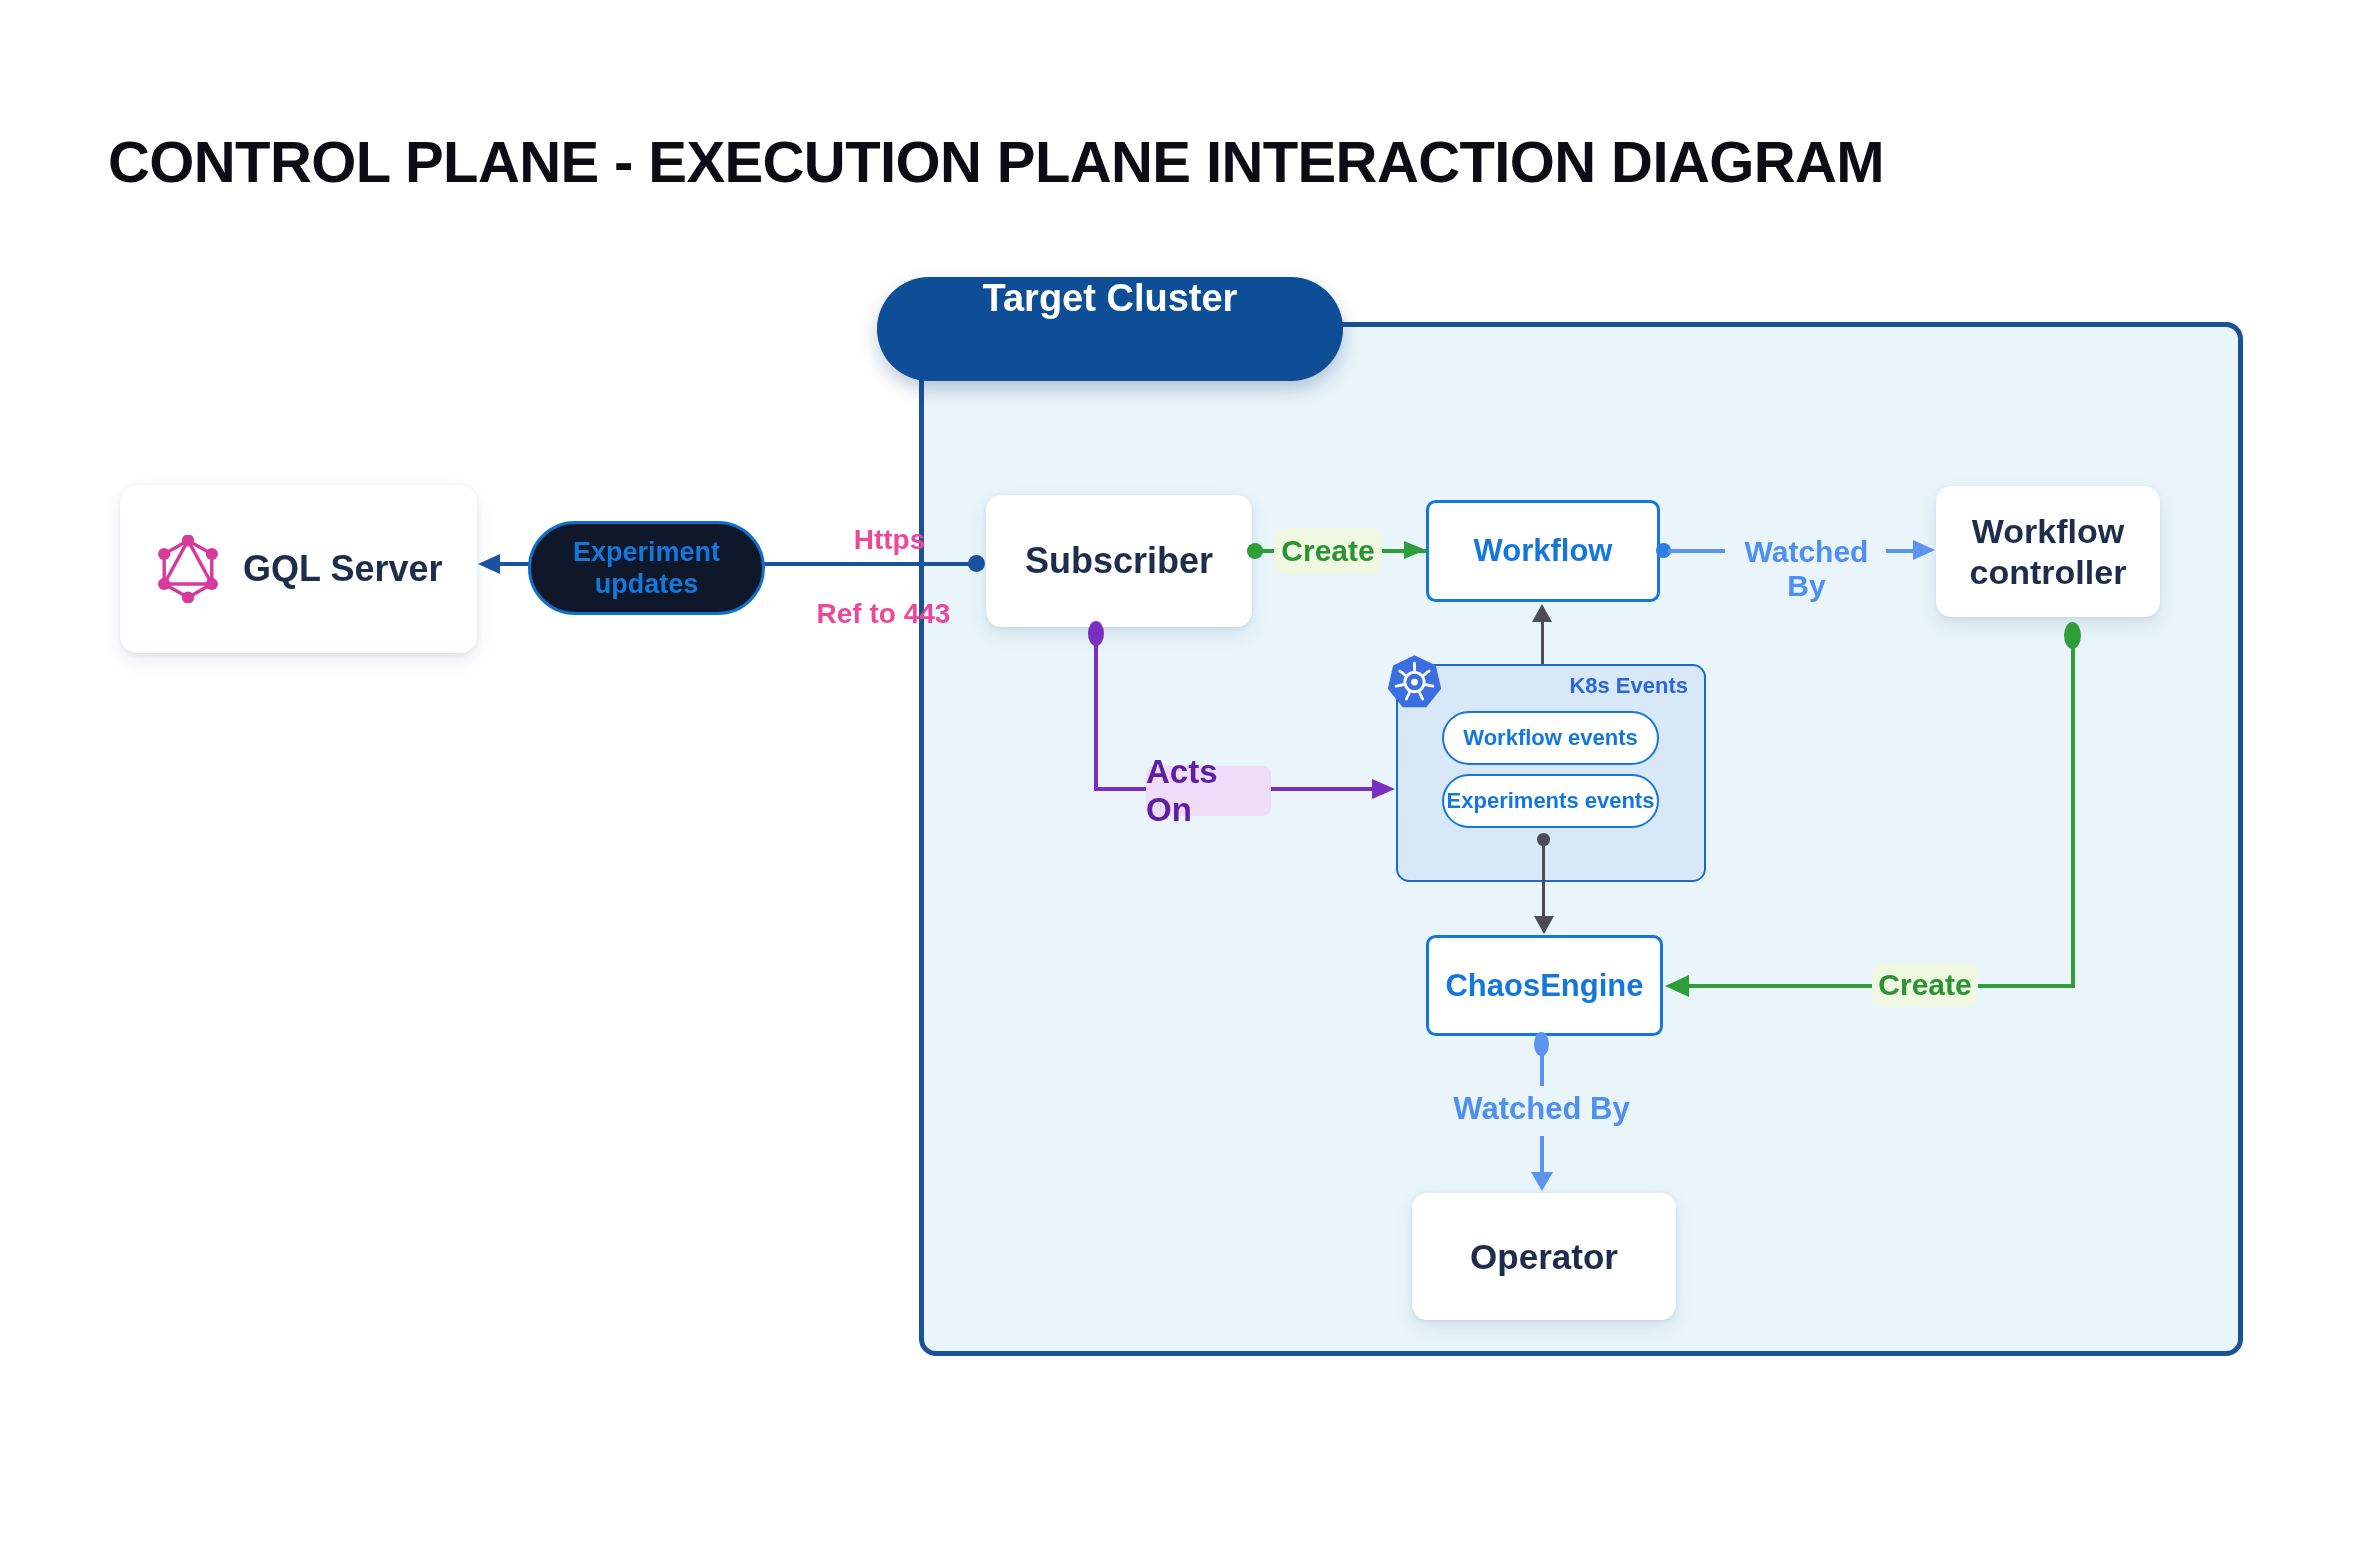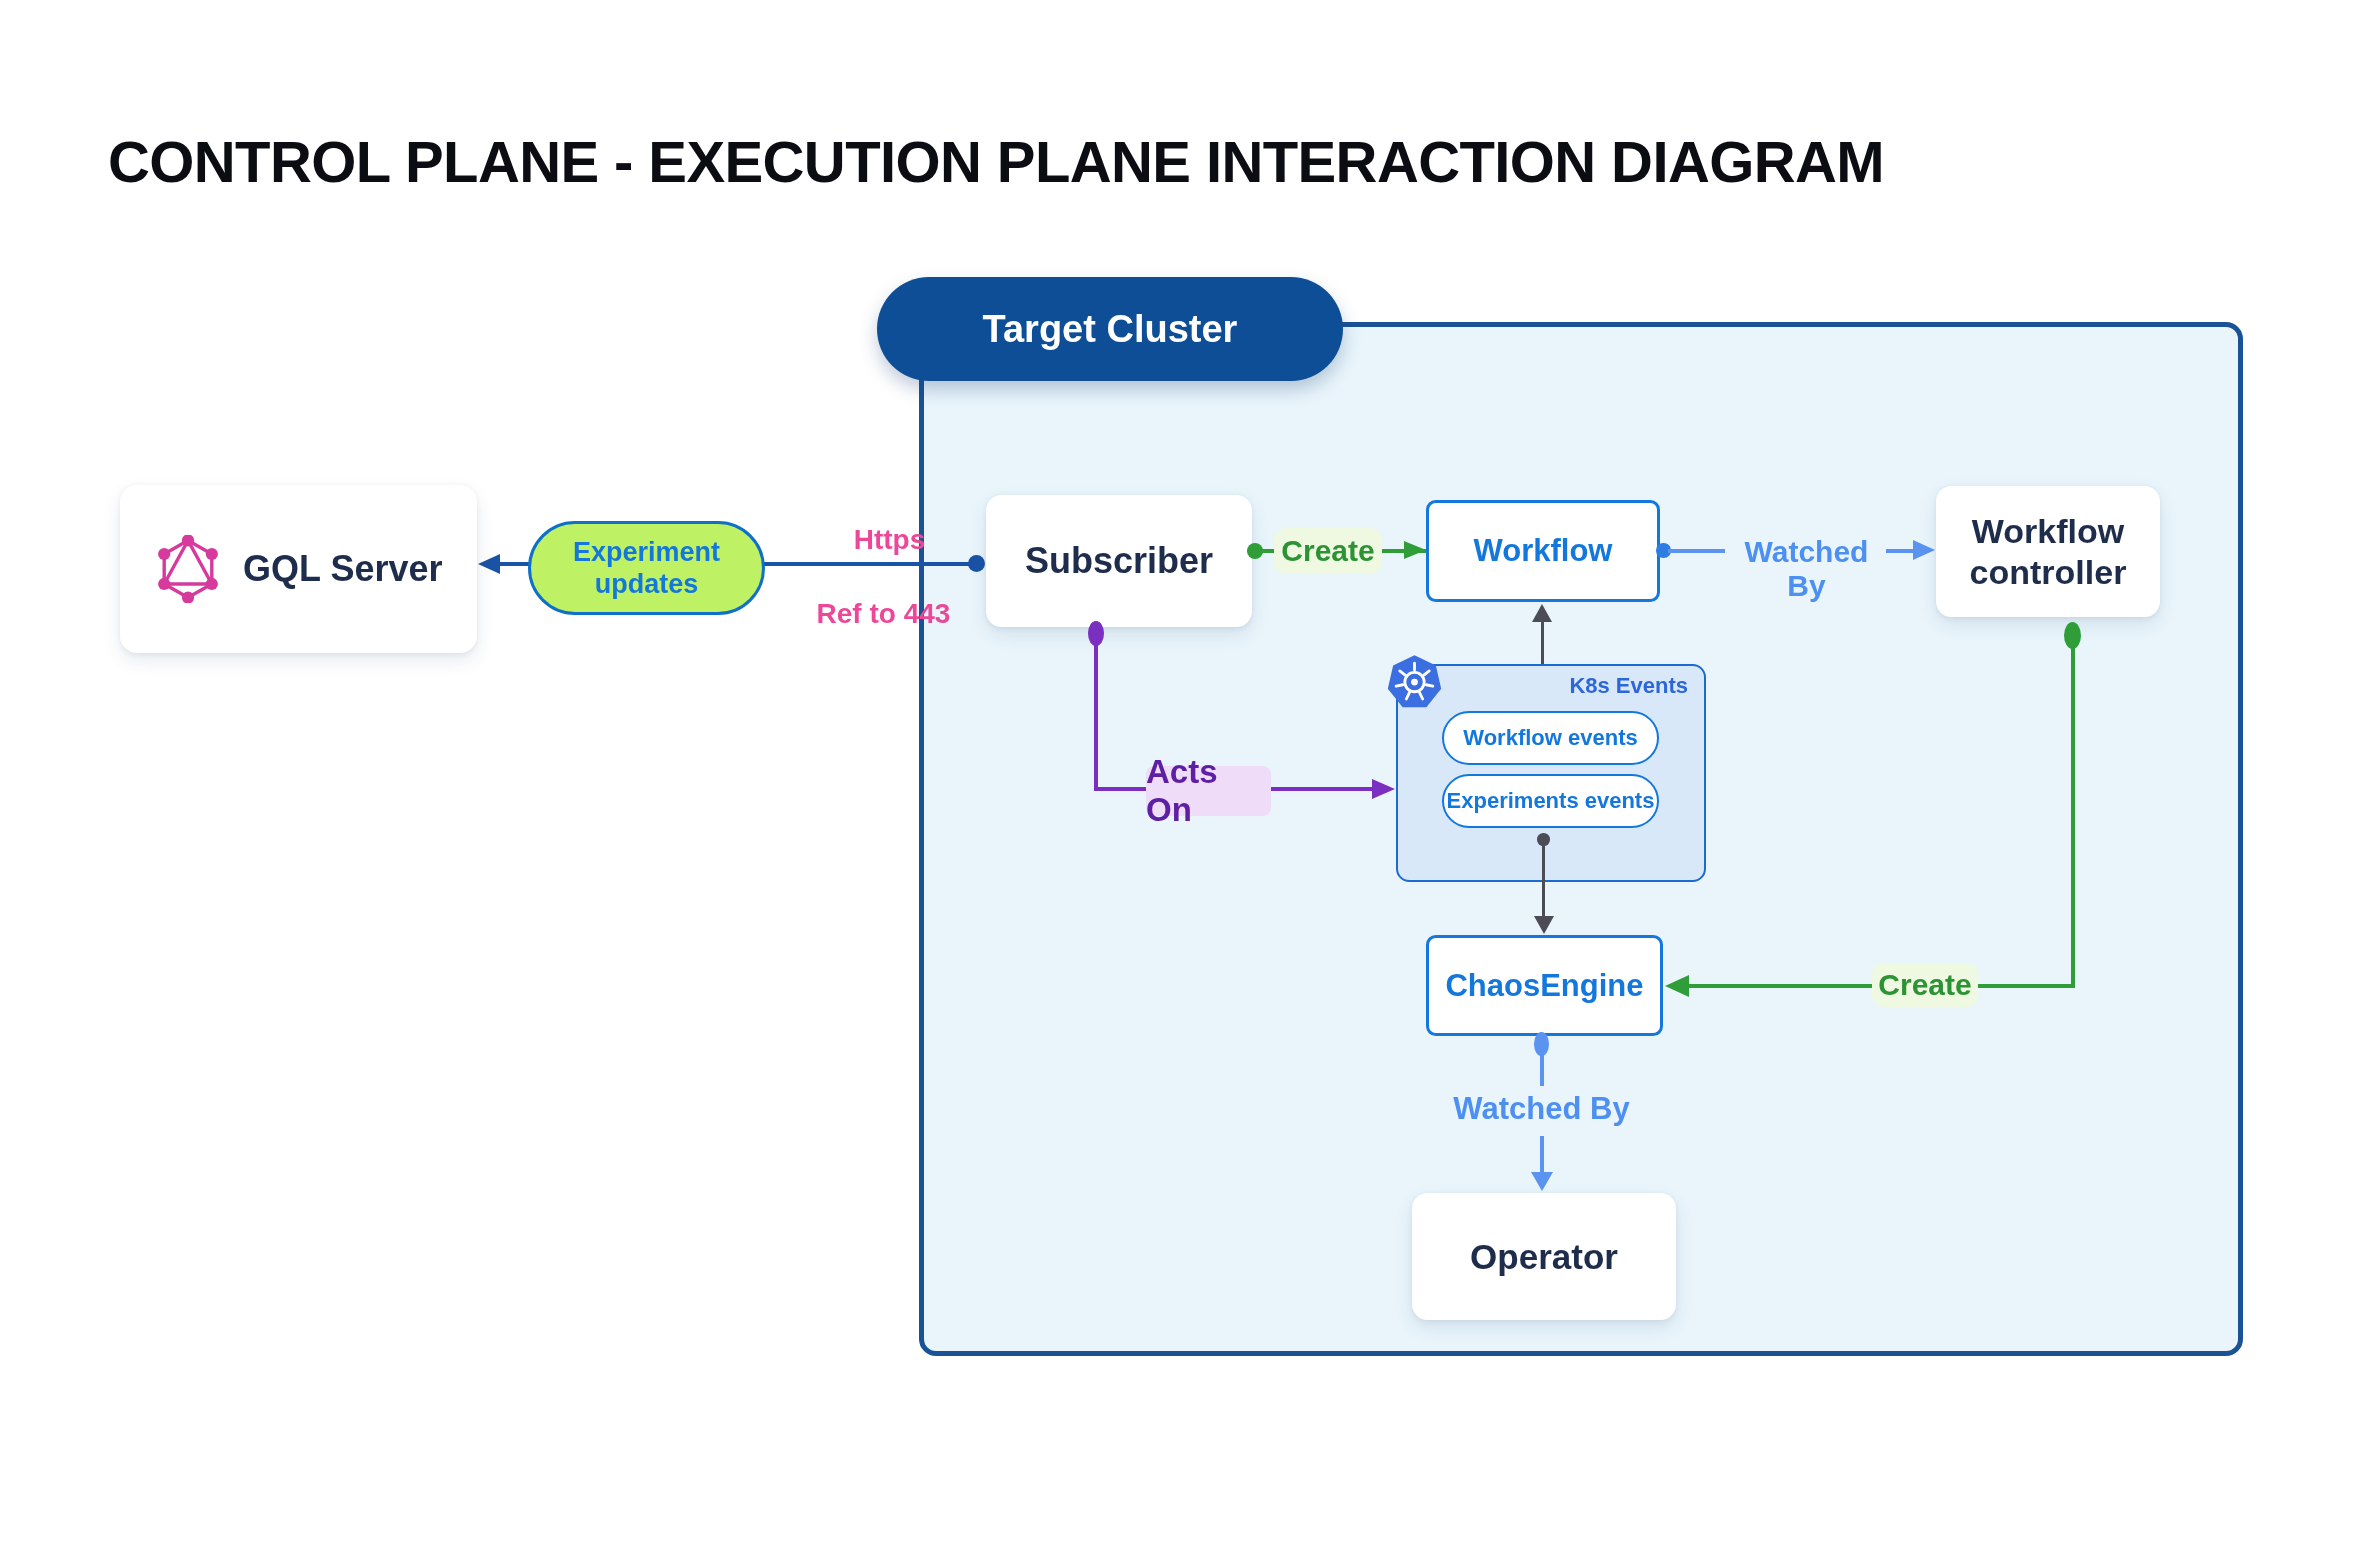--- a/index.html
+++ b/index.html
@@ -12,37 +12,37 @@
     position:absolute;left:108px;top:128px;font-size:58px;font-weight:800;
     color:#0b0d12;letter-spacing:-0.6px;white-space:nowrap;
   }
   .cluster{
     position:absolute;left:919px;top:322px;width:1324px;height:1034px;
     background:#e9f5fb;border:5.4px solid #1b5295;border-radius:17px;box-sizing:border-box;
   }
   .cluster-pill{
     position:absolute;left:877px;top:277px;width:466px;height:104px;border-radius:52px;
     background:#0e4e96;color:#ffffff;font-size:38px;font-weight:700;
-    display:flex;align-items:center;justify-content:center;
+    display:flex;justify-content:center;
     box-shadow:0 8.5px 18px rgba(10,50,110,.25);
   }
   .card{
     position:absolute;background:#ffffff;border-radius:17px;box-sizing:border-box;
     box-shadow:0 7.3px 18px rgba(25,60,110,.10),0 1.8px 4.8px rgba(25,60,110,.07);
     display:flex;align-items:center;justify-content:center;
     color:#1f2d4d;font-weight:700;text-align:center;
   }
   .bluebox{
     position:absolute;background:#ffffff;border:3px solid #1377dc;border-radius:9.7px;
     box-sizing:border-box;display:flex;align-items:center;justify-content:center;
     color:#1377dc;font-weight:700;text-align:center;
   }
   .oval{
     position:absolute;left:528px;top:521px;width:237px;height:94px;border-radius:48px;
-    background:#bef264;border:3.6px solid #0e70c8;box-sizing:border-box;
+    background:#0f172a;border:3.6px solid #0e70c8;box-sizing:border-box;
     display:flex;align-items:center;justify-content:center;text-align:center;
     color:#1377dc;font-size:27px;font-weight:600;line-height:1.2;
   }
   .edge-label-blue{position:absolute;color:#ec4899;font-size:28px;font-weight:600;text-align:center;}
   .lightblue{color:#4e8ff2;font-size:30px;font-weight:600;text-align:center;position:absolute;}
   .pill-label{
     position:absolute;display:flex;align-items:center;justify-content:center;
     border-radius:12px;font-weight:600;box-sizing:border-box;
   }
   .hline,.vline{position:absolute;}

